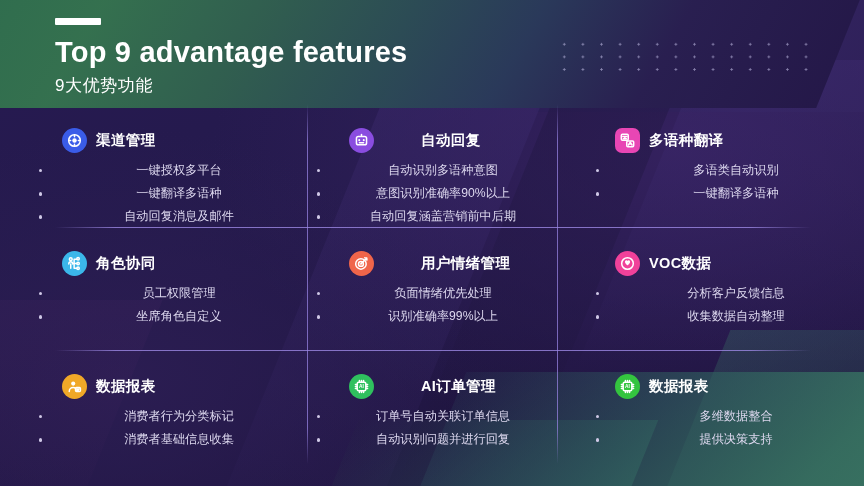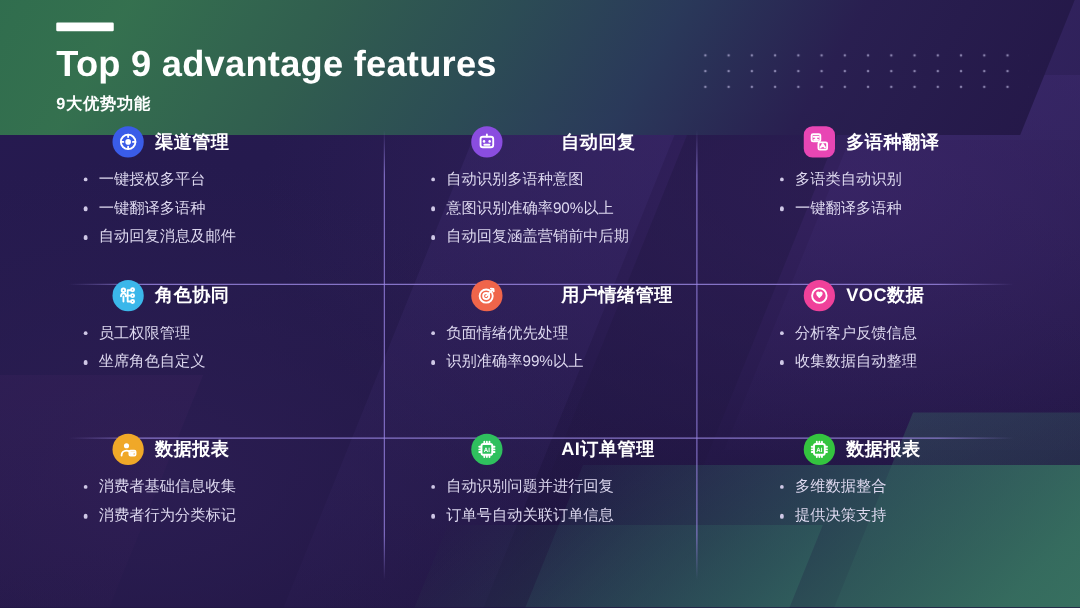--- a/index.html
+++ b/index.html
@@ -79,71 +79,70 @@
 
   
   .dots{
     position:absolute;left:555px;top:38px;width:268px;height:42px;
     background-image:radial-gradient(circle, rgba(200,195,235,.60) 0.9px, rgba(0,0,0,0) 1.3px);
     background-size:18.6px 12.6px;
     background-position:0 0;
   }
 
   
-  .header{position:absolute;left:45px;top:18px;z-index:6;}
+  .header{position:absolute;left:55px;top:18px;z-index:6;}
   .rule{width:46px;height:7px;background:#ffffff;border-radius:1px;margin-bottom:12px;}
   .title-en{
     font-size:29px;font-weight:bold;color:#ffffff;letter-spacing:.2px;
     line-height:1.05;white-space:nowrap;
   }
   .title-cn{
-    margin-top:7px;font-size:13px;font-weight:bold;color:#ffffff;
+    margin-top:7px;font-size:17px;font-weight:normal;color:#ffffff;
     letter-spacing:.6px;white-space:nowrap;
   }
 
   
   .vline{position:absolute;top:104px;height:360px;width:1px;
     background:linear-gradient(180deg,rgba(150,130,225,0) 0%,rgba(150,130,225,.75) 10%,rgba(150,130,225,.75) 90%,rgba(150,130,225,0) 100%);
     z-index:5;}
   .vline.v1{left:307px;}
   .vline.v2{left:557px;}
   .hline{position:absolute;left:55px;width:756px;height:1px;
     background:linear-gradient(90deg,rgba(150,130,225,0) 0%,rgba(156,136,228,.8) 8%,rgba(156,136,228,.8) 92%,rgba(150,130,225,0) 100%);
     z-index:5;}
   .hline.h1{top:227px;}
   .hline.h2{top:350px;}
 
   
   .grid{
-    position:absolute;left:0;top:88px;width:700px;height:372px;
+    position:absolute;left:0;top:115px;width:700px;height:372px;
     display:grid;
     grid-template-columns:307px 250px 307px;
     grid-template-rows:123px 123px 126px;
     z-index:6;
-    padding-left:28px;
   }
   .cell{position:relative;padding:0;}
   .cell-inner{display:flex;flex-direction:column;height:100%;}
 
   .card-head{display:flex;align-items:center;gap:9px;margin-top:13px;}
   .icon{
     width:25px;height:25px;flex:0 0 25px;
     display:flex;align-items:center;justify-content:center;
     color:#fff;
   }
   .icon.circle{border-radius:50%;}
   .icon.rounded{border-radius:7px;}
   .icon svg{display:block;}
 
   .card-title{
     font-size:14.5px;font-weight:bold;color:#ffffff;letter-spacing:.4px;
     white-space:nowrap;
   }
 
-  .bullets{margin:11px 0 0 0;padding:0;list-style:none;}
+  .bullets{margin:11px 0 0 0;padding:0;list-style:none;text-align:center;}
   .bullets li{
     position:relative;
     font-size:12.2px;color:#ddd8ef;
     line-height:1.0;
     padding-left:13px;
     margin-bottom:11px;
     white-space:nowrap;
   }
   .bullets li:before{
     content:"";position:absolute;left:1px;top:5px;
@@ -310,40 +309,40 @@
               <svg width="15" height="15" viewBox="0 0 16 16">
                 <circle cx="6.6" cy="4.9" r="2.2" fill="#fff"></circle>
                 <path d="M2.4 13.2c0-2.4 1.9-4.1 4.2-4.1 1 0 1.9.3 2.6.8" stroke="#fff" fill="none" stroke-width="1.6" stroke-linecap="round" stroke-linejoin="round"></path>
                 <rect x="9.1" y="9.1" width="5.2" height="4.2" rx="1" stroke="#fff" fill="none" stroke-width="1.6" stroke-linecap="round" stroke-linejoin="round"></rect>
                 <path d="M10.3 10.6h2.8M10.3 11.9h1.8" stroke="#fff" fill="none" stroke-width="1.6" stroke-linecap="round" stroke-linejoin="round"></path>
               </svg>
             </span>
             <span class="card-title">数据报表</span>
           </div>
           <ul class="bullets">
+            <li>消费者行为分类标记</li>
             <li>消费者基础信息收集</li>
-            <li>消费者行为分类标记</li>
           </ul>
         </div>
       </div>
       <div class="cell col2">
         <div class="cell-inner">
           <div class="card-head">
             <span class="icon circle" style="background: rgb(47, 192, 94);">
               <svg width="15" height="15" viewBox="0 0 16 16">
                 <rect x="3.4" y="3.4" width="9.2" height="9.2" rx="1.6" stroke="#fff" fill="none" stroke-width="1.6" stroke-linecap="round" stroke-linejoin="round"></rect>
                 <text x="8" y="9.9" font-size="5.2" font-family="Liberation Sans, sans-serif" font-weight="bold" fill="#fff" text-anchor="middle">AI</text>
                 <path d="M5.8 1.5v1.7M8 1.5v1.7M10.2 1.5v1.7M5.8 12.8v1.7M8 12.8v1.7M10.2 12.8v1.7M1.5 5.8h1.7M1.5 8h1.7M1.5 10.2h1.7M12.8 5.8h1.7M12.8 8h1.7M12.8 10.2h1.7" stroke="#fff" fill="none" stroke-width="1.6" stroke-linecap="round" stroke-linejoin="round"></path>
               </svg>
             </span>
             <span class="card-title">AI订单管理</span>
           </div>
           <ul class="bullets">
+            <li>订单号自动关联订单信息</li>
             <li>自动识别问题并进行回复</li>
-            <li>订单号自动关联订单信息</li>
           </ul>
         </div>
       </div>
       <div class="cell col3">
         <div class="cell-inner">
           <div class="card-head">
             <span class="icon circle" style="background: rgb(52, 196, 63);">
               <svg width="15" height="15" viewBox="0 0 16 16">
                 <rect x="3.4" y="3.4" width="9.2" height="9.2" rx="1.6" stroke="#fff" fill="none" stroke-width="1.6" stroke-linecap="round" stroke-linejoin="round"></rect>
                 <text x="8" y="9.9" font-size="5.2" font-family="Liberation Sans, sans-serif" font-weight="bold" fill="#fff" text-anchor="middle">AI</text>

